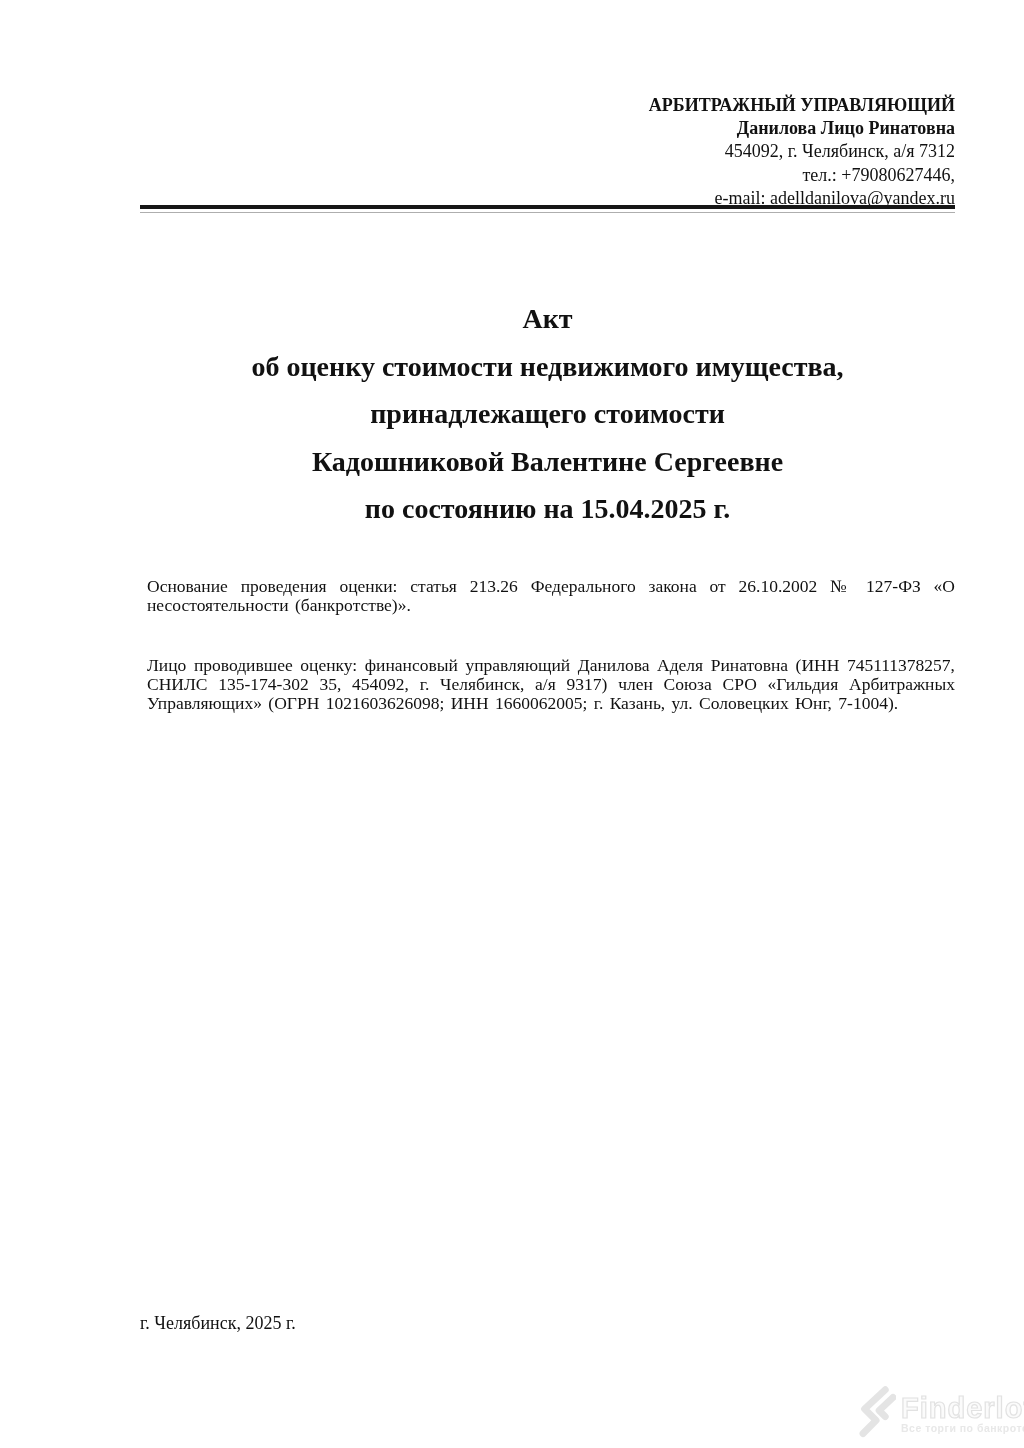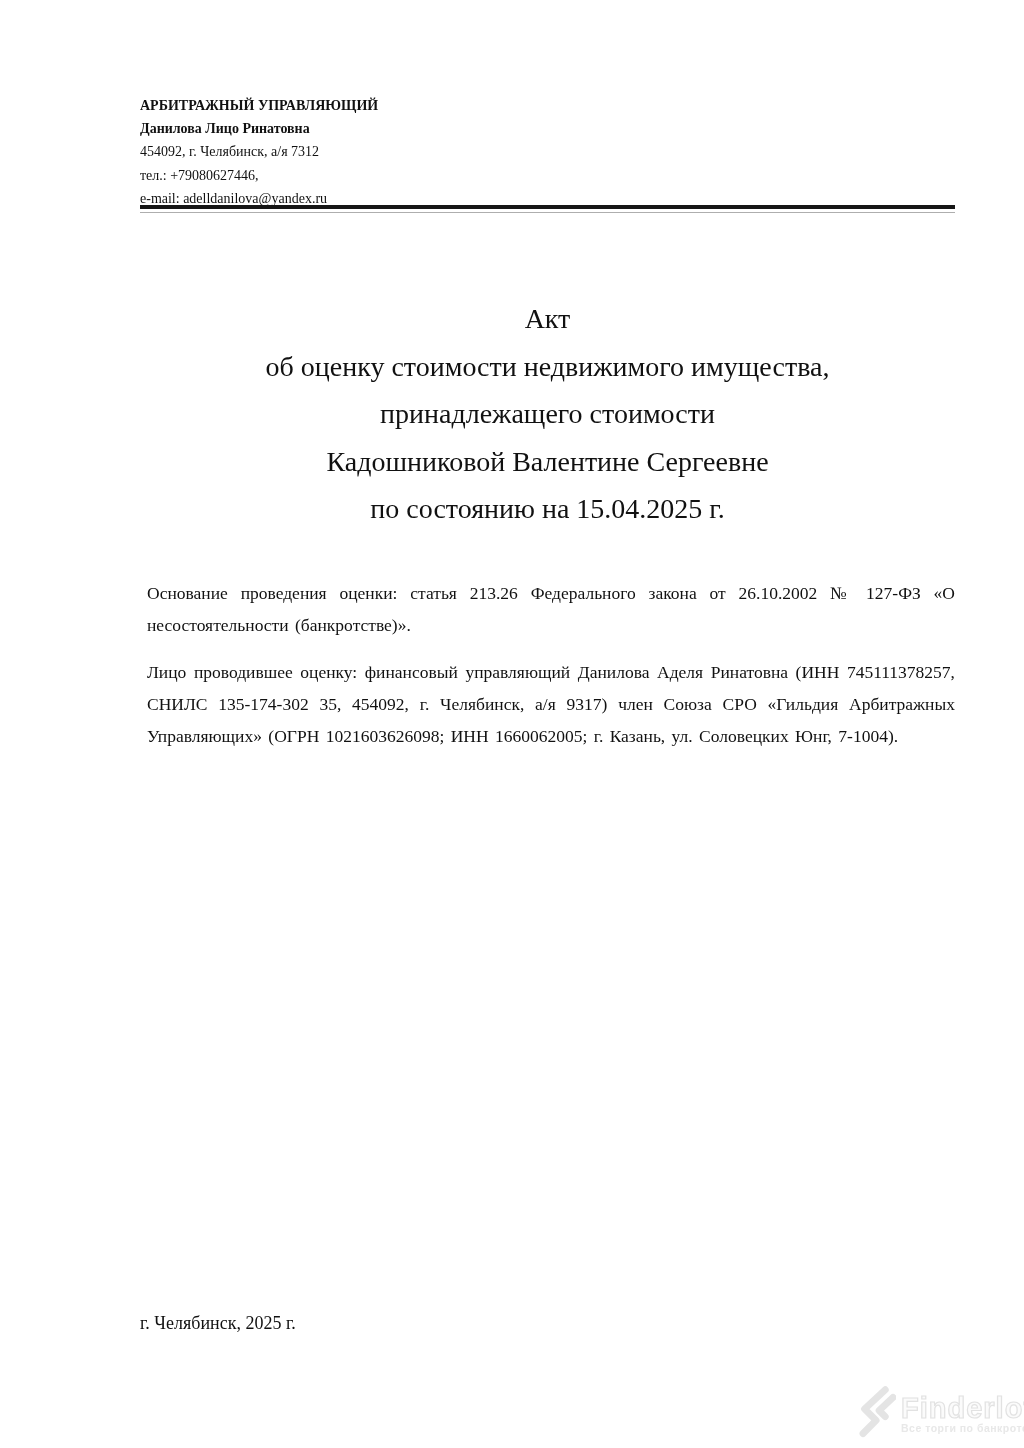--- a/index.html
+++ b/index.html
@@ -15,56 +15,56 @@
     overflow: hidden;
     font-family: "Liberation Serif", "DejaVu Serif", serif;
     color: #111111;
   }
   
   .letterhead {
     position: absolute;
     top: 94px;
     left: 140px;
     width: 815px;
-    text-align: left;
-    font-size: 14px;
+    text-align: right;
+    font-size: 18px;
     line-height: 23.2px;
   }
   .lh-bold { font-weight: bold; }
   
   .rule {
     position: absolute;
     top: 205px;
     left: 140px;
     width: 815px;
     height: 3px;
     border-top: 4px solid #161616;
     border-bottom: 1px solid #aeaeae;
   }
   
   .doc-title {
     position: absolute;
     top: 295px;
     left: 140px;
     width: 815px;
     text-align: center;
-    font-weight: normal;
+    font-weight: bold;
     font-size: 28px;
   }
   .t-line { line-height: 47.5px; white-space: nowrap; }
   
   .body-par {
     position: absolute;
     left: 147px;
     width: 808px;
     margin: 0;
     text-align: justify;
     text-justify: inter-word;
     font-size: 17.5px;
-    line-height: 32px;
+    line-height: 19px;
     word-spacing: 2px;
   }
   .p1 { top: 577px; }
   .p2 { top: 656px; }
   
   .footer-line {
     position: absolute;
     top: 1313px;
     left: 140px;
     width: 815px;

